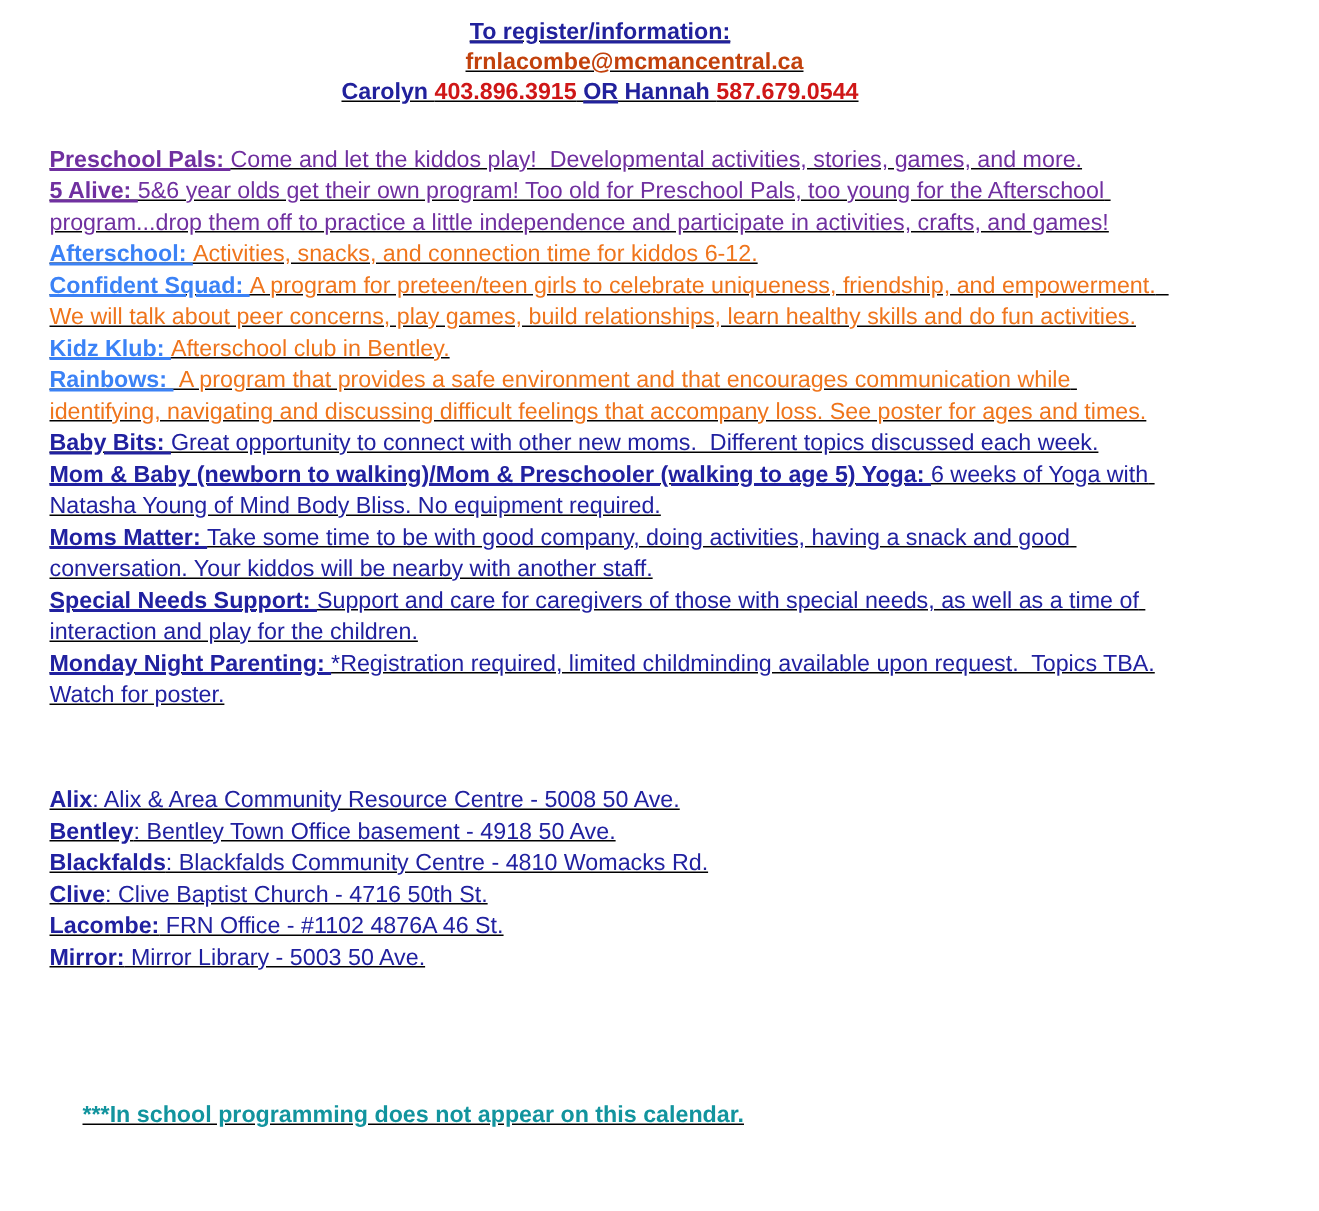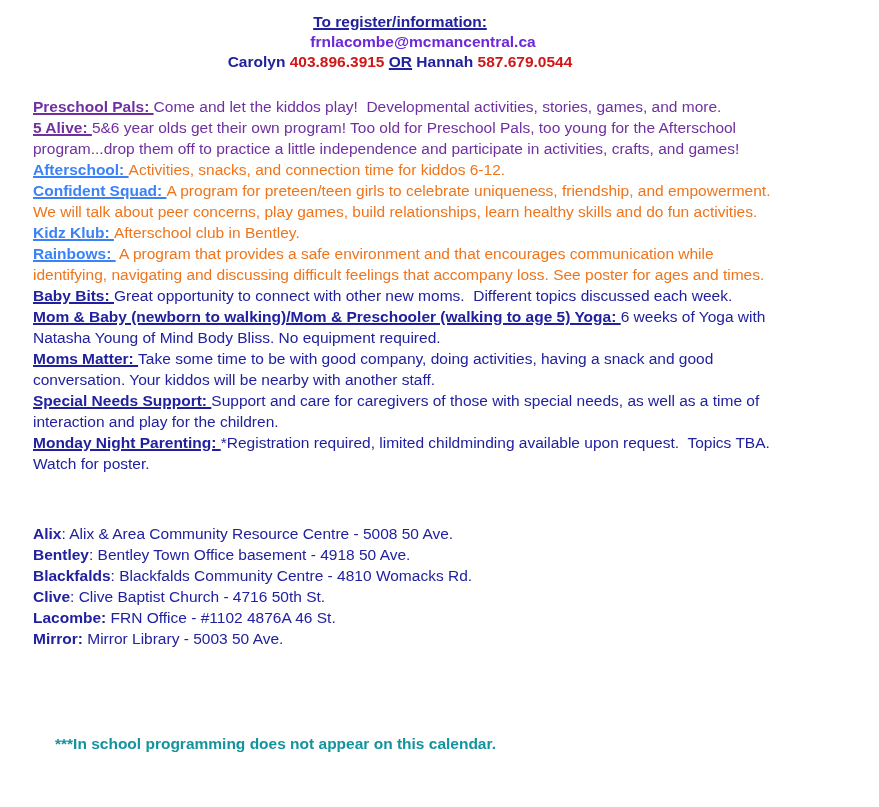--- a/index.html
+++ b/index.html
@@ -3,33 +3,34 @@
 <meta charset="utf-8">
 <style>
   * { margin:0; padding:0; box-sizing:border-box; }
   html,body { background:#ffffff; }
   .page {
     position:relative;
     width:800px; height:807px;
     background:#ffffff;
     font-family:"Liberation Sans", sans-serif;
     overflow:hidden;
+    text-decoration:underline;
   }
   .bindtxt { white-space:pre-wrap; }
 
   
   .header {
     padding-top:12px;
     text-align:center;
     font-size:15.5px;
     font-weight:bold;
     line-height:20px;
   }
   .hline1 { color:#21219c; text-decoration:underline; text-decoration-thickness:2px; }
-  .hline2 { color:#6d28d9;padding-left:46px; }
+  .hline2 { color:#c2410c;padding-left:46px; }
   .hline3 { color:#21219c; }
   .hline3 .phone { color:#cf1717; }
   .hline3 .or { text-decoration:underline; text-decoration-thickness:2px; }
 
   
   .content {
     margin:24px 14px 0 33px;
     font-size:15.5px;
     line-height:21px;
   }

